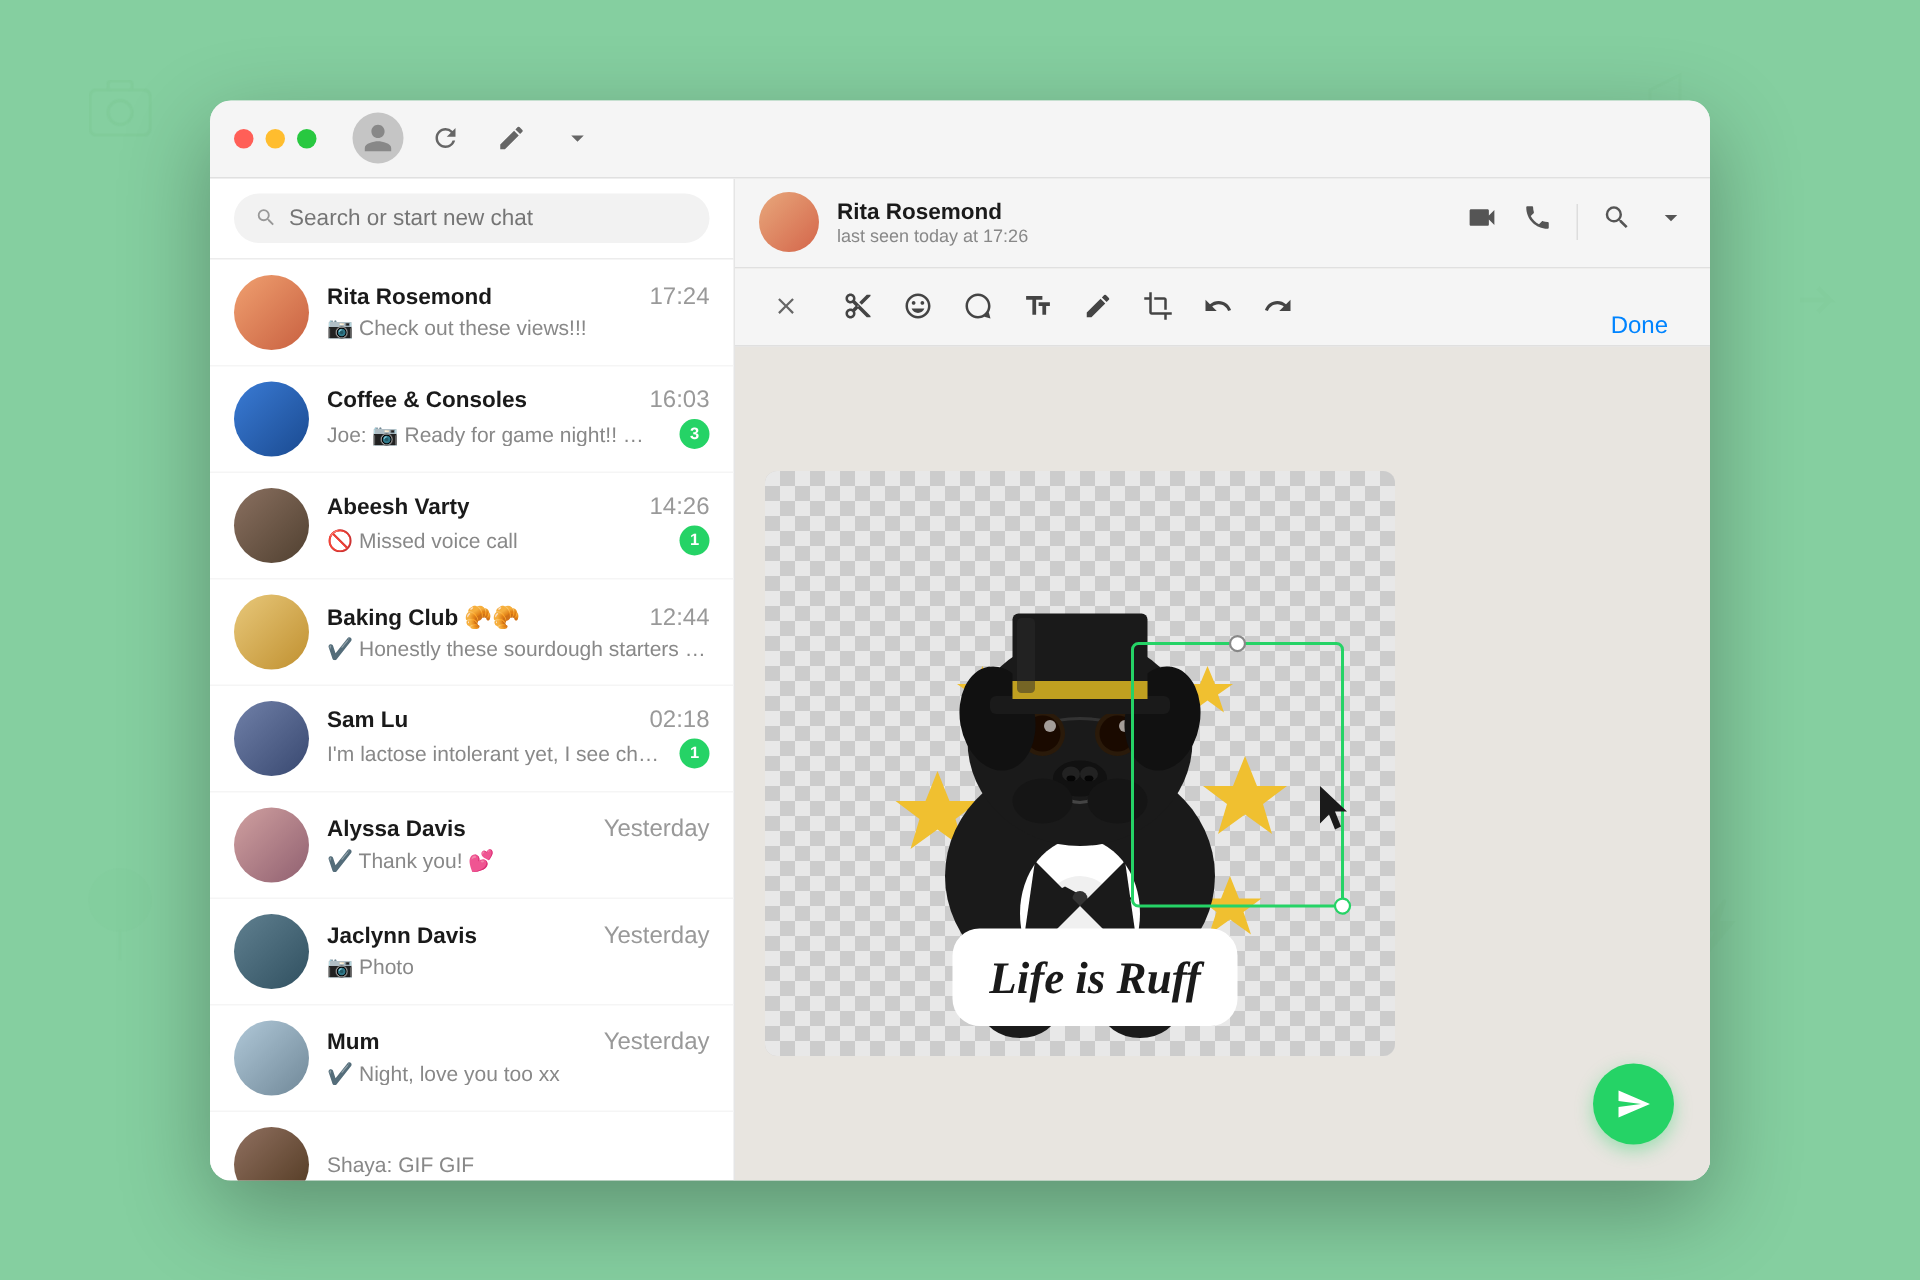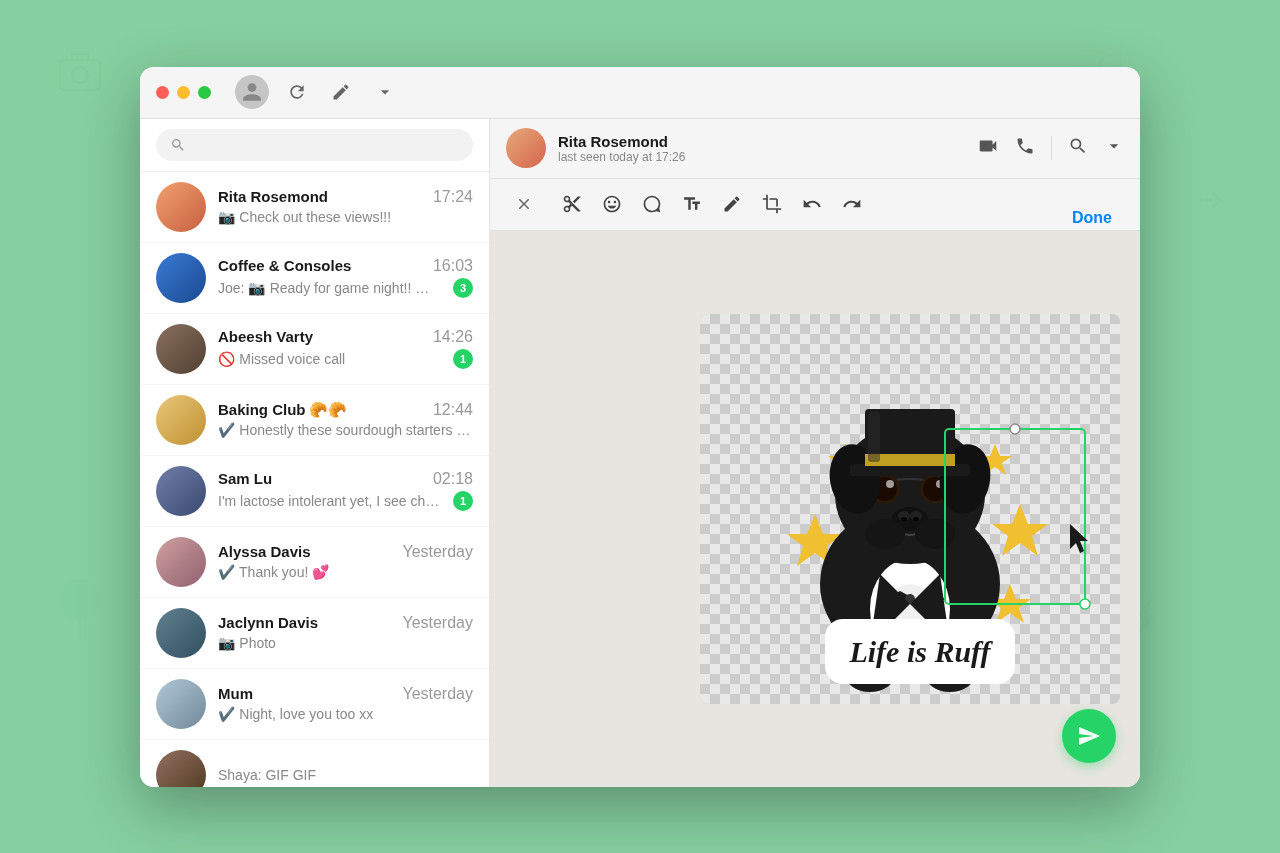--- a/index.html
+++ b/index.html
@@ -327,32 +327,32 @@
     }
 
     .editor-tool-btn.close { color: #666; margin-right: 8px; }
 
     .editor-spacer { flex: 1; }
 
     .done-btn {
       background: transparent;
       border: none;
       font-size: 16px;
-      font-weight: 700;
+      font-weight: 400;
       color: #0084ff;
       cursor: pointer;
       padding: 6px 12px;
       margin-top: 28px;
     }
 
     .editor-canvas-area {
       flex: 1;
       display: flex;
       align-items: center;
-      justify-content: flex-end;
+      justify-content: flex-start;
       padding: 20px;
     }
 
     .canvas-container {
       position: relative;
       width: 420px;
       height: 390px;
       border-radius: 8px;
       overflow: hidden;
       background: #d0ccc8;
@@ -488,20 +488,21 @@
 
   <div class="main-content">
 
     <div class="sidebar">
 
       <div class="search-bar">
         <div class="search-input-wrapper">
           <svg width="16" height="16" viewBox="0 0 24 24" fill="#999">
             <path d="M15.5 14h-.79l-.28-.27A6.471 6.471 0 0016 9.5 6.5 6.5 0 109.5 16c1.61 0 3.09-.59 4.23-1.57l.27.28v.79l5 4.99L20.49 19l-4.99-5zm-6 0C7.01 14 5 11.99 5 9.5S7.01 5 9.5 5 14 7.01 14 9.5 11.99 14 9.5 14z"></path>
           </svg>
+          <input class="search-input" type="text" readonly="" placeholder="Search or start new chat" style="">
         </div>
       </div>
 
       <div class="chat-list" id="chat-list">
       <div class="chat-item">
             <div class="avatar avatar-rita"></div>
             <div class="chat-info">
               <div class="chat-header">
                 <span class="chat-name">Rita Rosemond</span>
                 <span class="chat-time">17:24</span>

